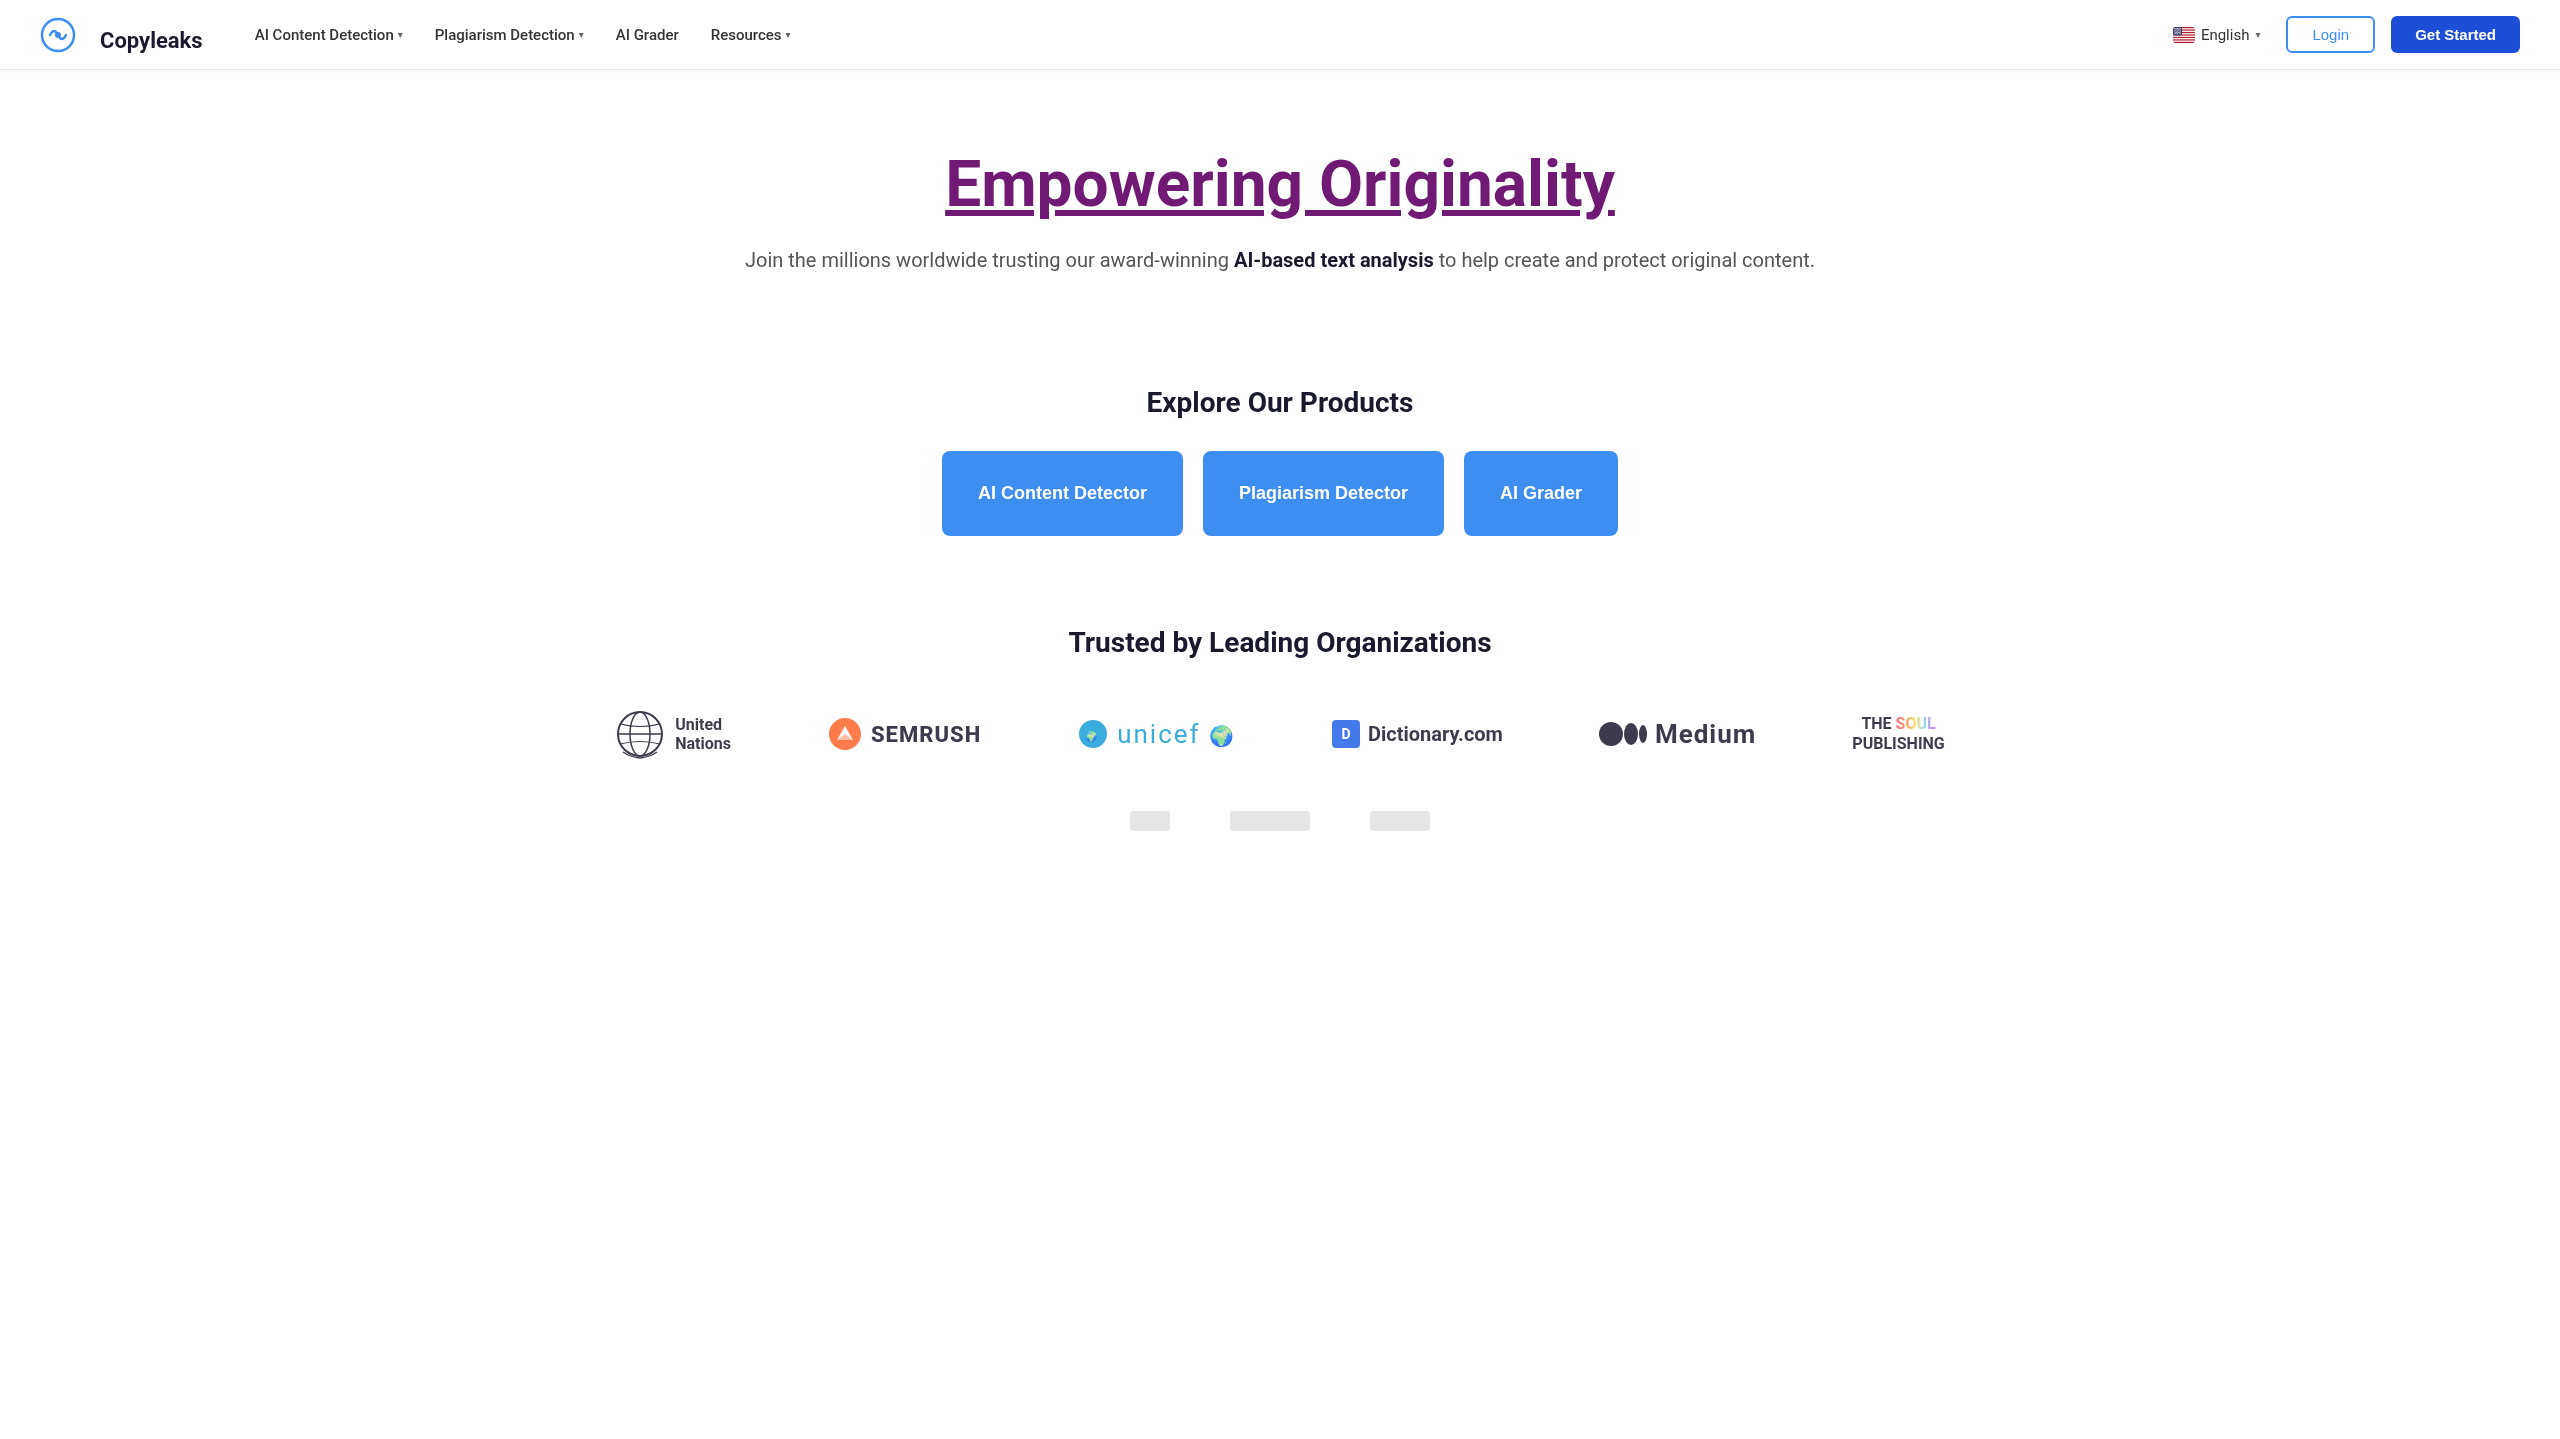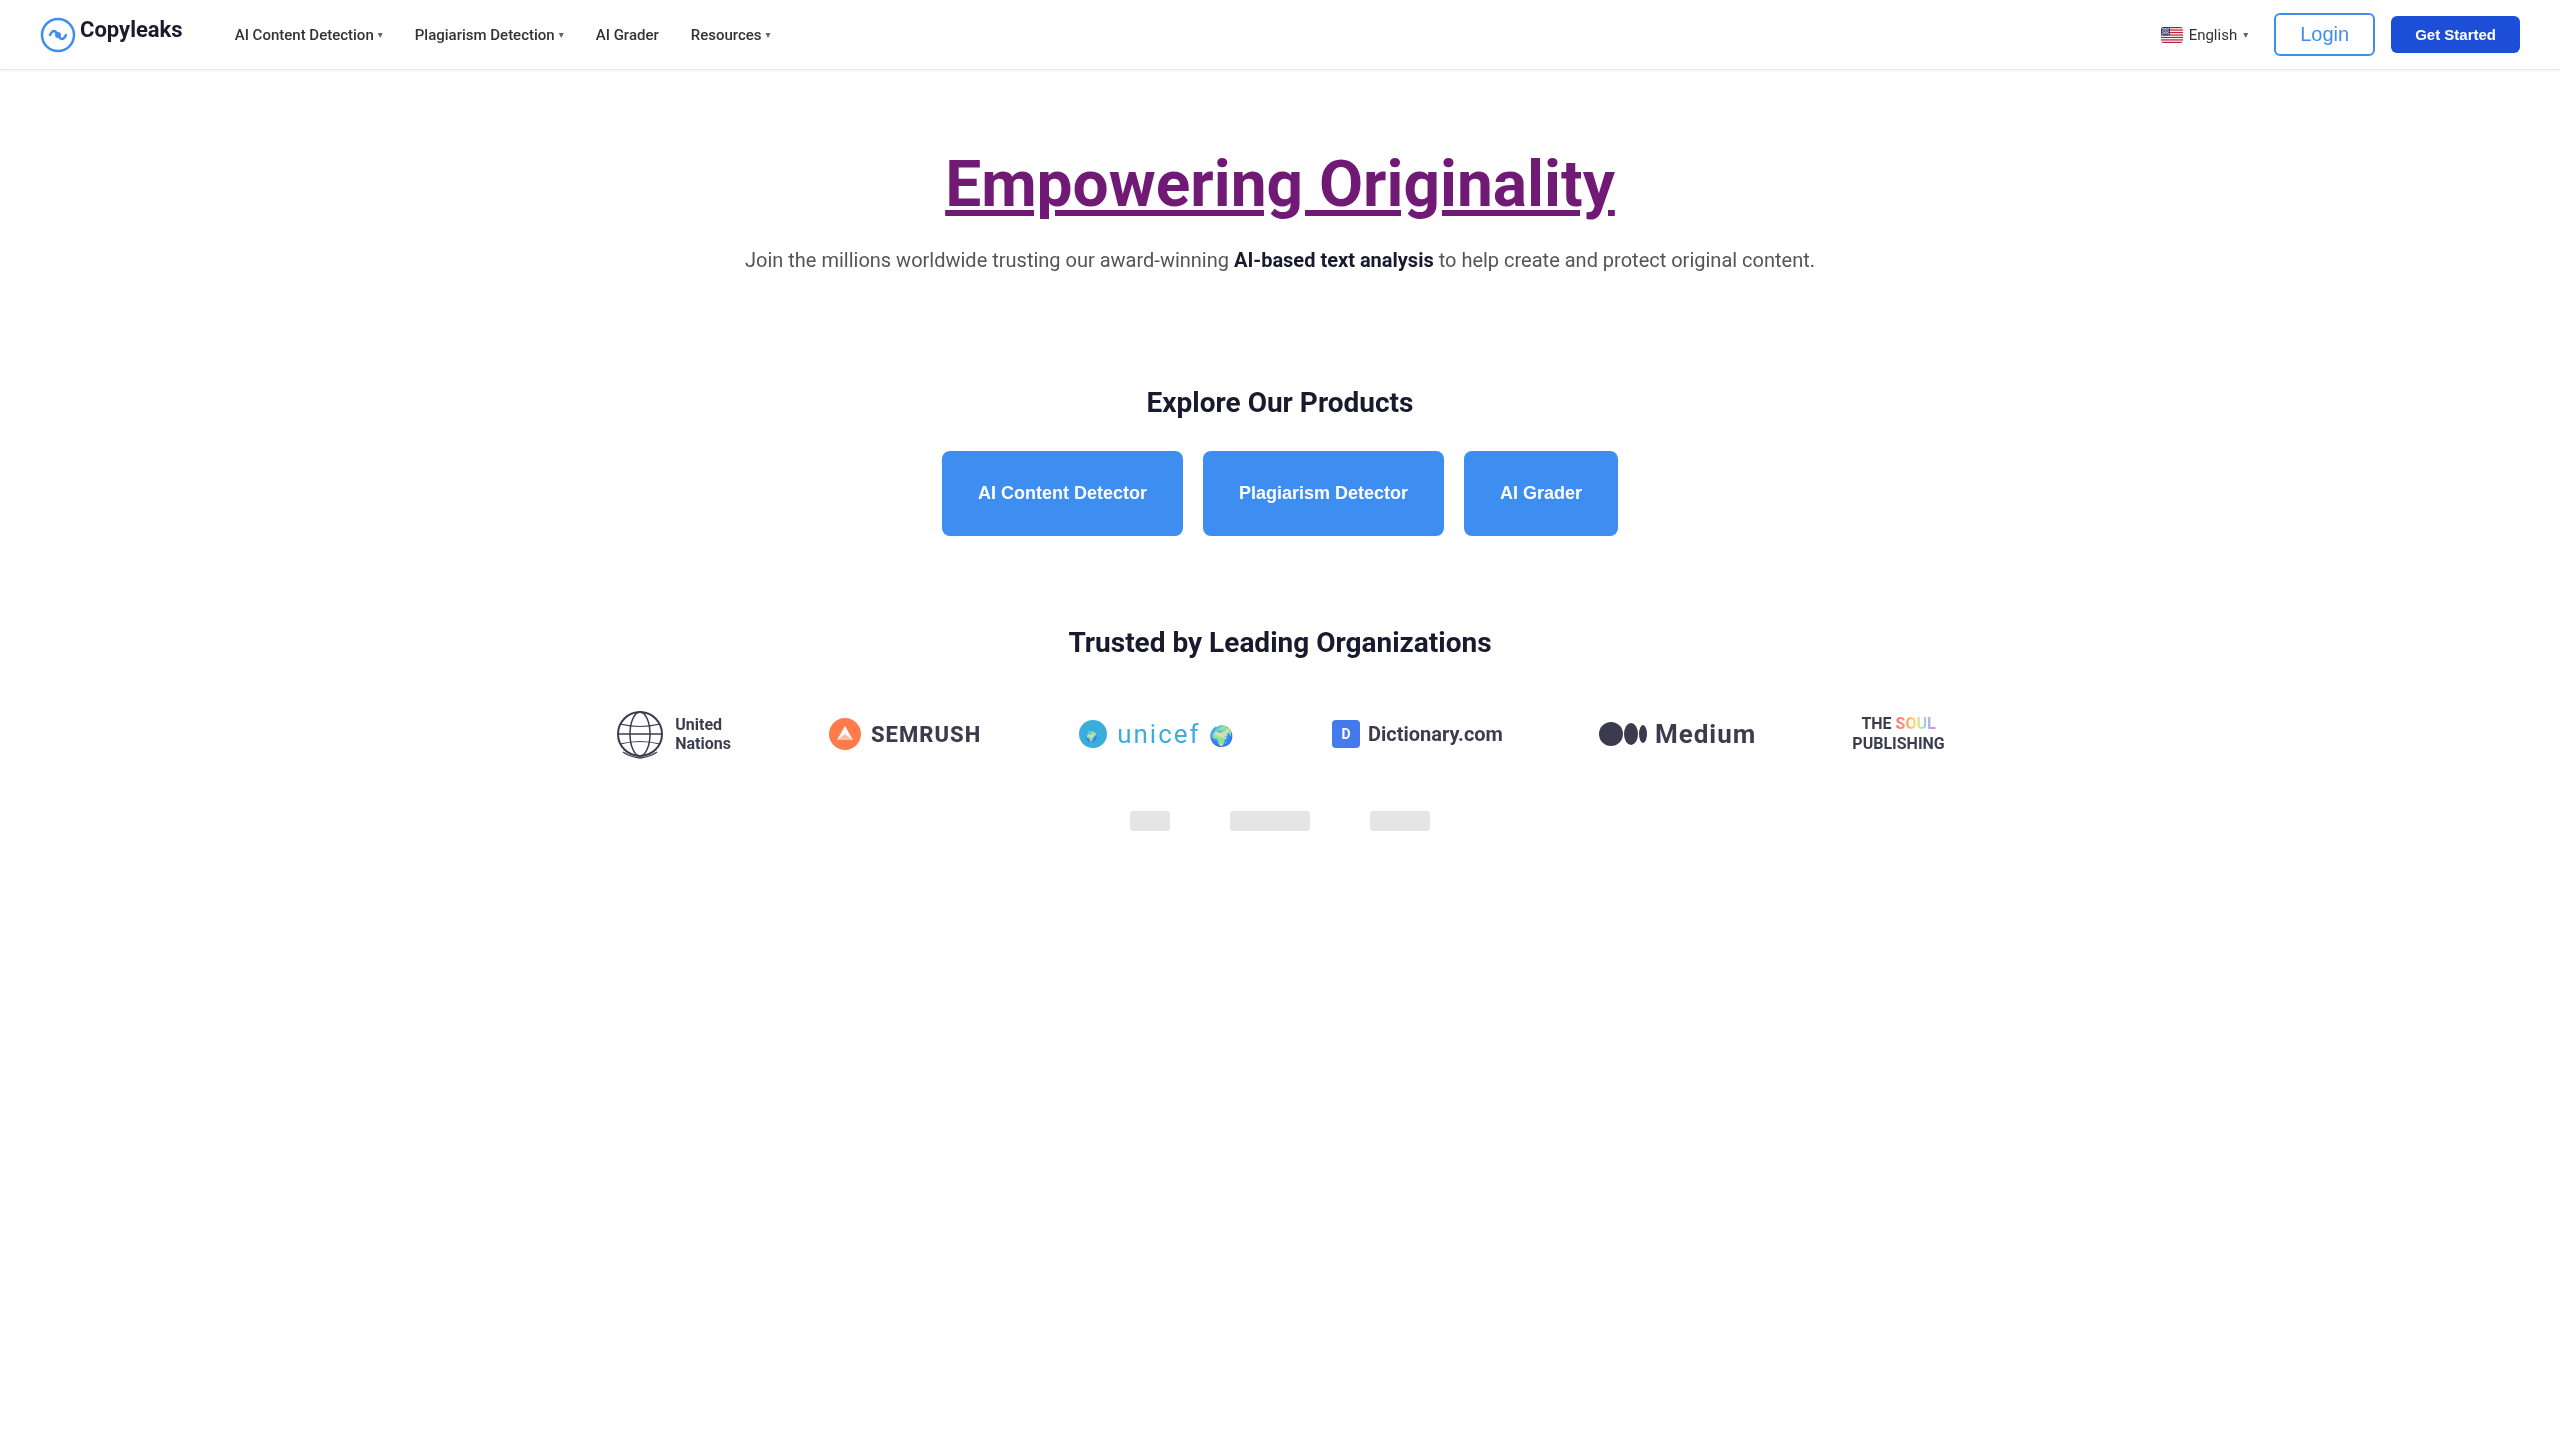--- a/index.html
+++ b/index.html
@@ -31,22 +31,22 @@
     }
 
     .navbar-left {
       display: flex;
       align-items: center;
       gap: 40px;
     }
 
     .logo {
       display: flex;
-      align-items: flex-start;
-      gap: 4px;
+      align-items: flex-end;
+      gap: 24px;
       text-decoration: none;
       cursor: pointer;
     }
 
     .logo-icon {
       width: 36px;
       height: 36px;
     }
 
     .logo-text {
@@ -98,21 +98,21 @@
     }
 
     .flag-icon {
       width: 22px;
       height: 16px;
       border-radius: 2px;
     }
 
     .btn-login {
       padding: 8px 24px;
-      font-size: 20px;
+      font-size: 15px;
       font-weight: 500;
       color: #3d8ef0;
       background: transparent;
       border: 2px solid #3d8ef0;
       border-radius: 6px;
       cursor: pointer;
       transition: background 0.2s;
     }
 
     .btn-get-started {

